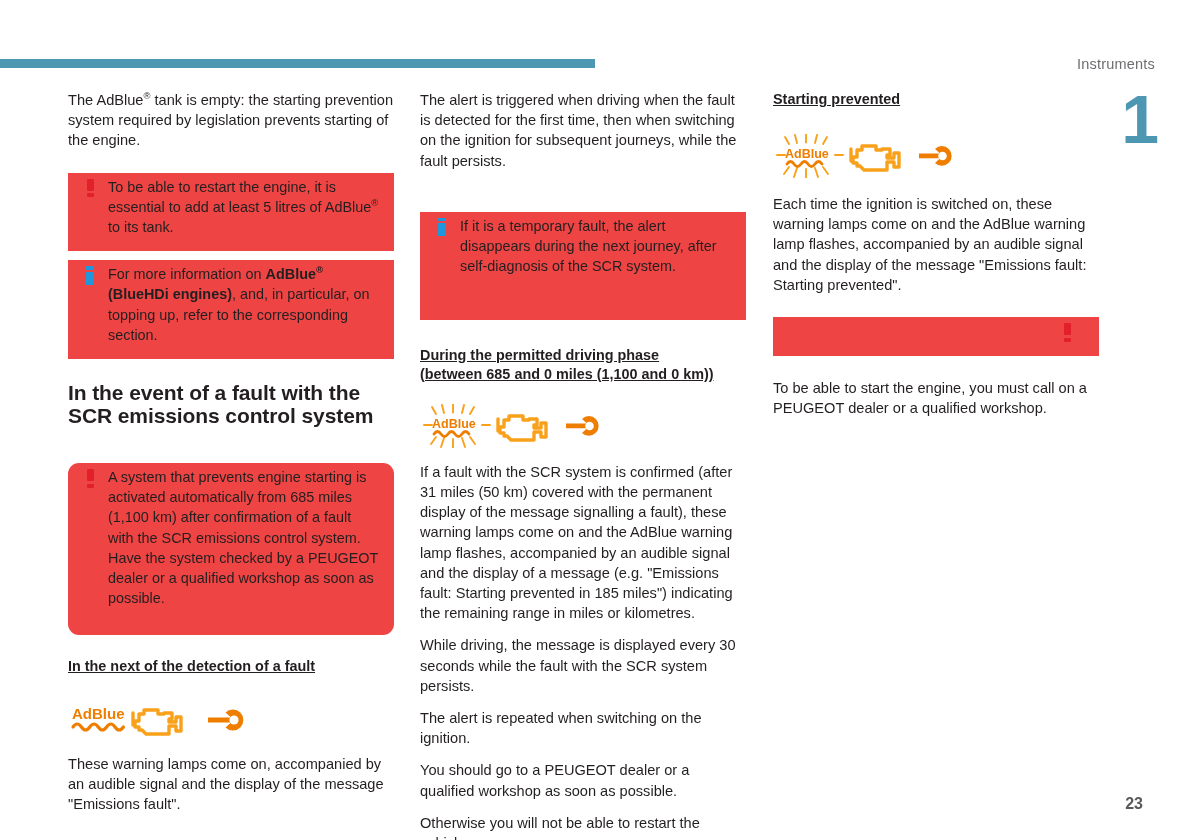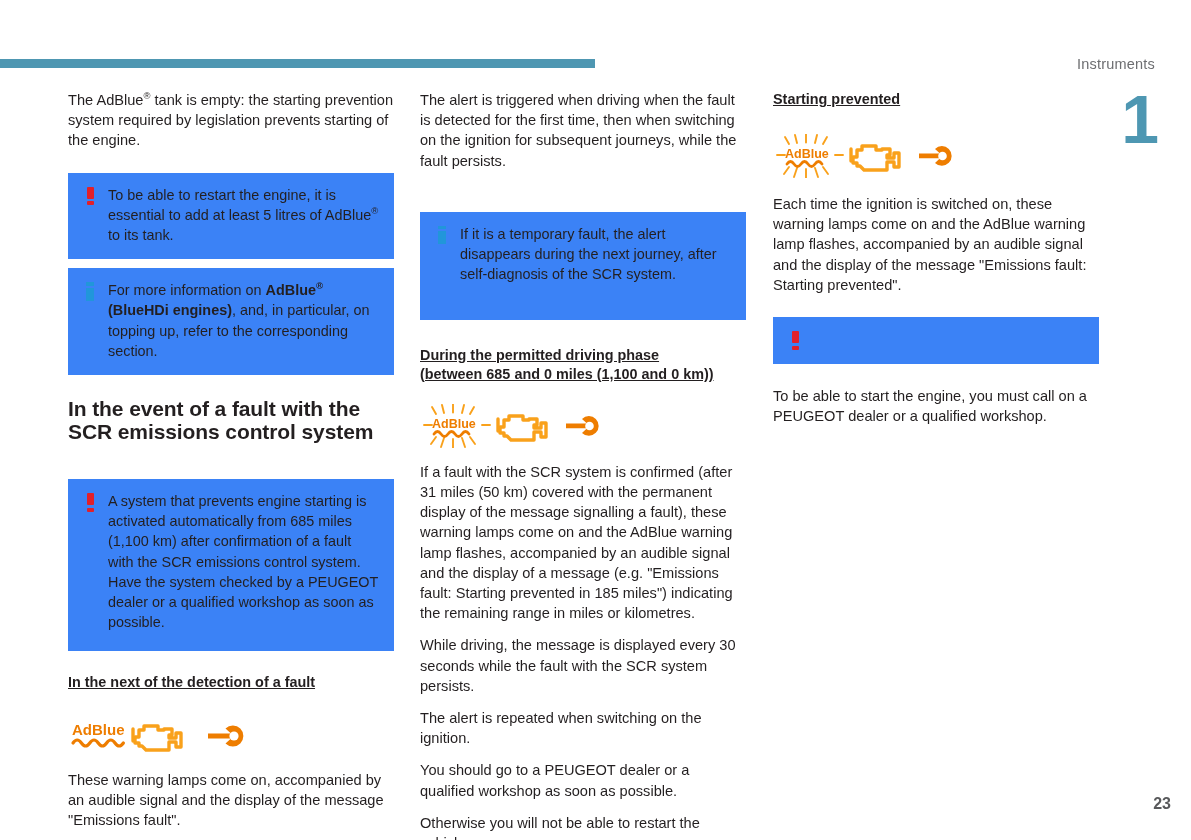--- a/index.html
+++ b/index.html
@@ -23,21 +23,21 @@
     position:absolute;right:36px;top:56px;
     font-size:14.5px;color:#6d6e71;letter-spacing:.2px;
     white-space:nowrap;
   }
   .chapter-tab{
     position:absolute;right:34px;top:85px;
     font-size:68px;line-height:68px;font-weight:700;
     color:#4e97b2;letter-spacing:-2px;
   }
   .page-number{
-    position:absolute;right:20px;bottom:27px;
+    position:absolute;right:48px;bottom:27px;
     font-size:16px;font-weight:700;color:#58595b;
   }
 
   
   .col{
     position:absolute;top:90px;width:326px;
   }
   .col-1{left:68px;}
   .col-2{left:420px;}
   .col-3{left:773px;}
@@ -64,41 +64,42 @@
     margin:0;
     font-size:14.4px;
     line-height:19px;
     font-weight:700;
     color:#231f20;
     text-decoration:underline;
   }
 
   
   .callout{
-    background:#3b82f6;
-    padding:12px 14px 14px 14px;
+    background:#ef4444;
+    padding:4px 14px 14px 14px;
     display:flex;
     align-items:flex-start;
     box-sizing:border-box;
+    justify-content:flex-end;
   }
   .callout .ico{
     flex:0 0 auto;
     width:16px;
     margin-right:10px;
     padding-top:2px;
     display:flex;
     justify-content:center;
   }
   .callout .txt{
     flex:1 1 auto;
     font-size:14.4px;
     line-height:20.2px;
     color:#231f20;
   }
-  .callout.tall{min-height:172px;}
+  .callout.tall{min-height:172px;border-radius:11px;}
   .callout.tall2{min-height:108px;}
 
   
   .bang{
     width:7px;display:block;position:relative;height:19px;
   }
   .bang i{
     display:block;width:7px;background:#e1202b;
   }
   .bang i.bar{height:12px;border-radius:1px;}

